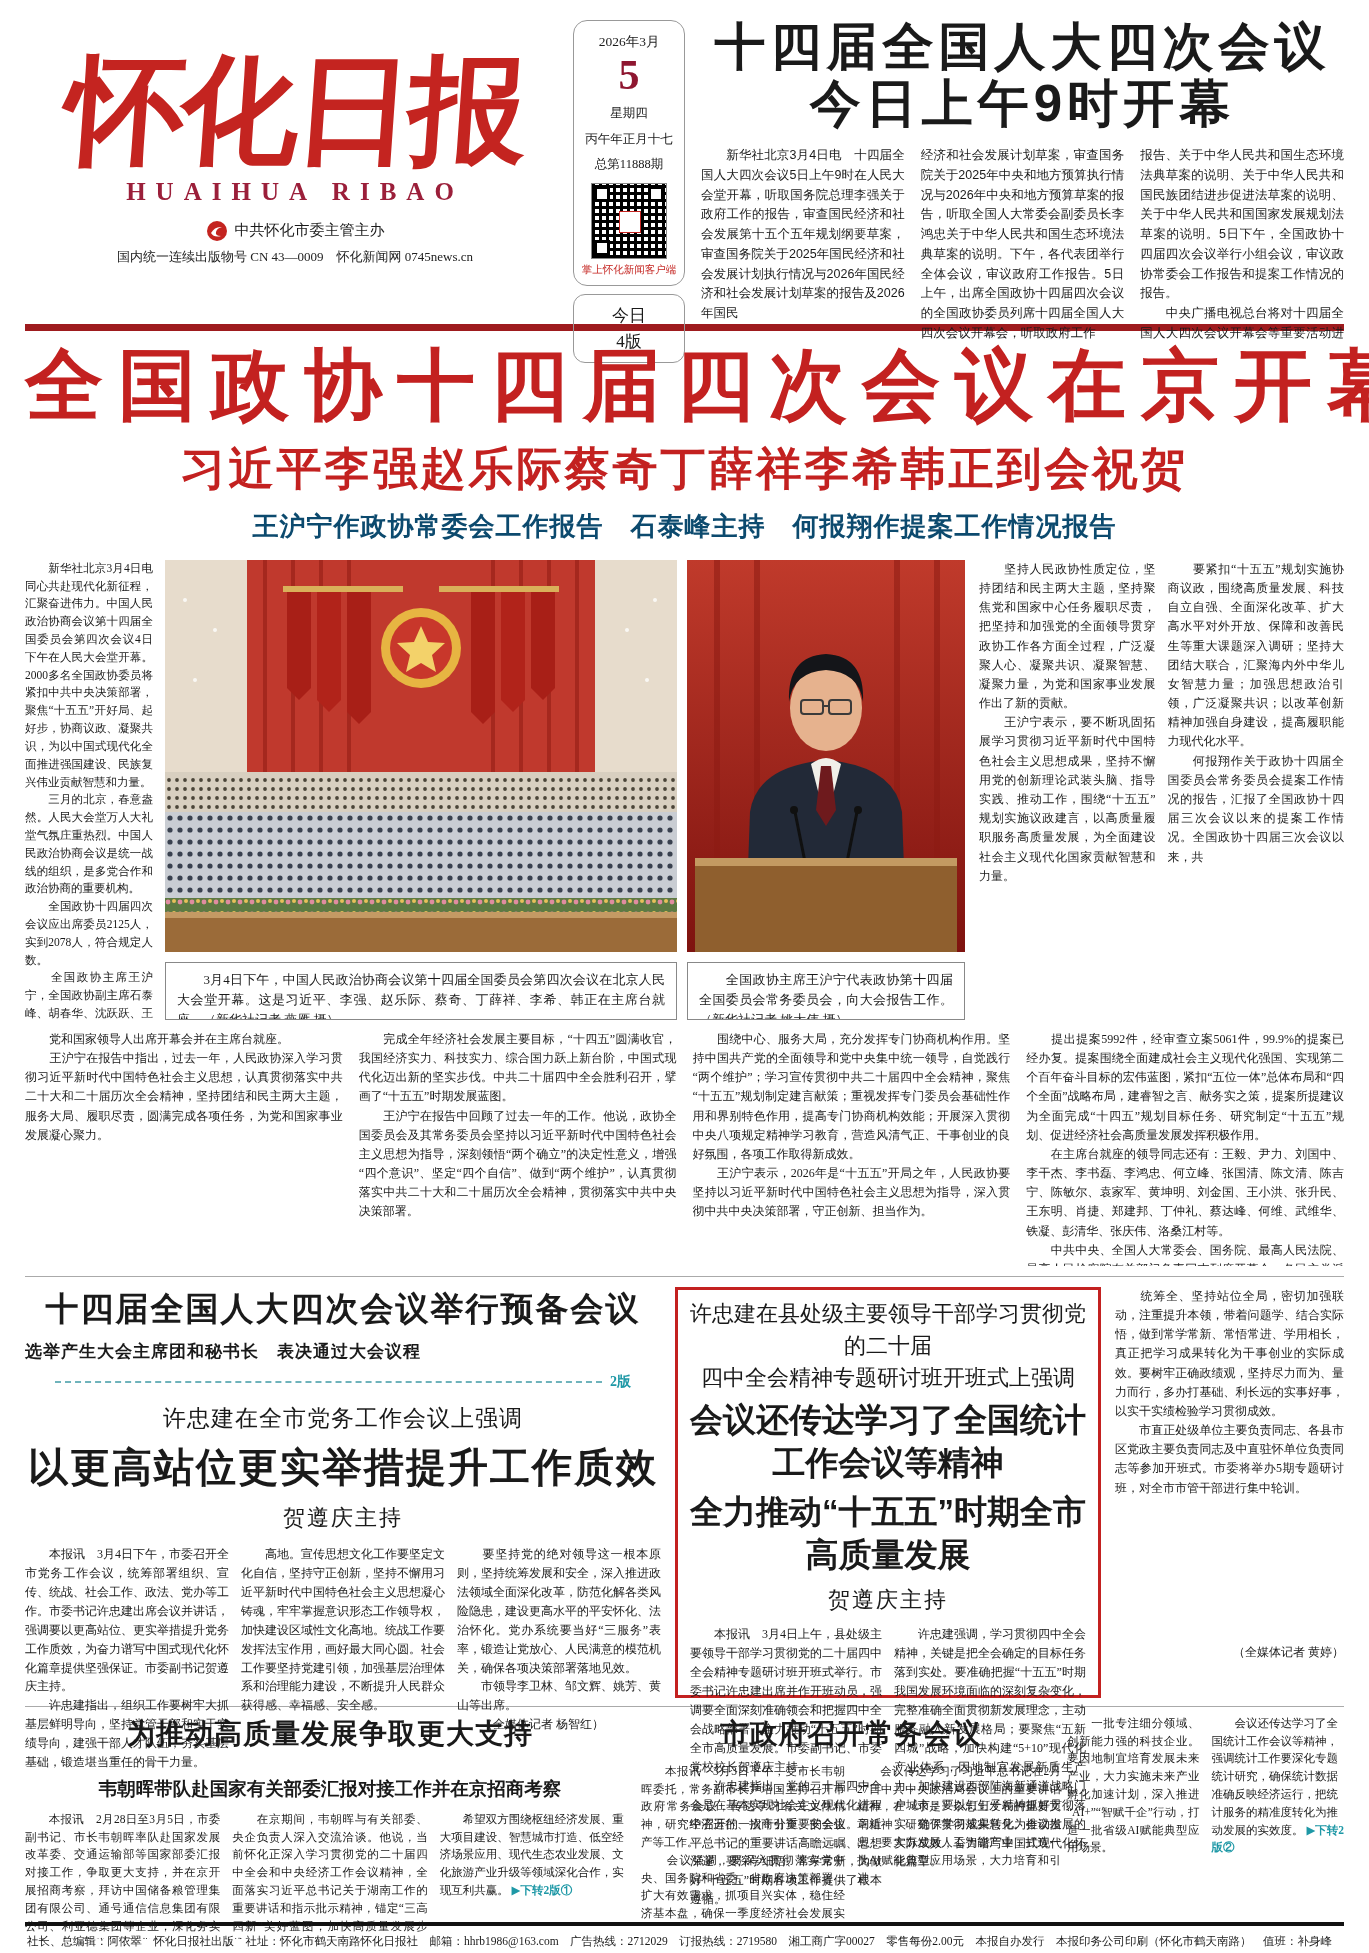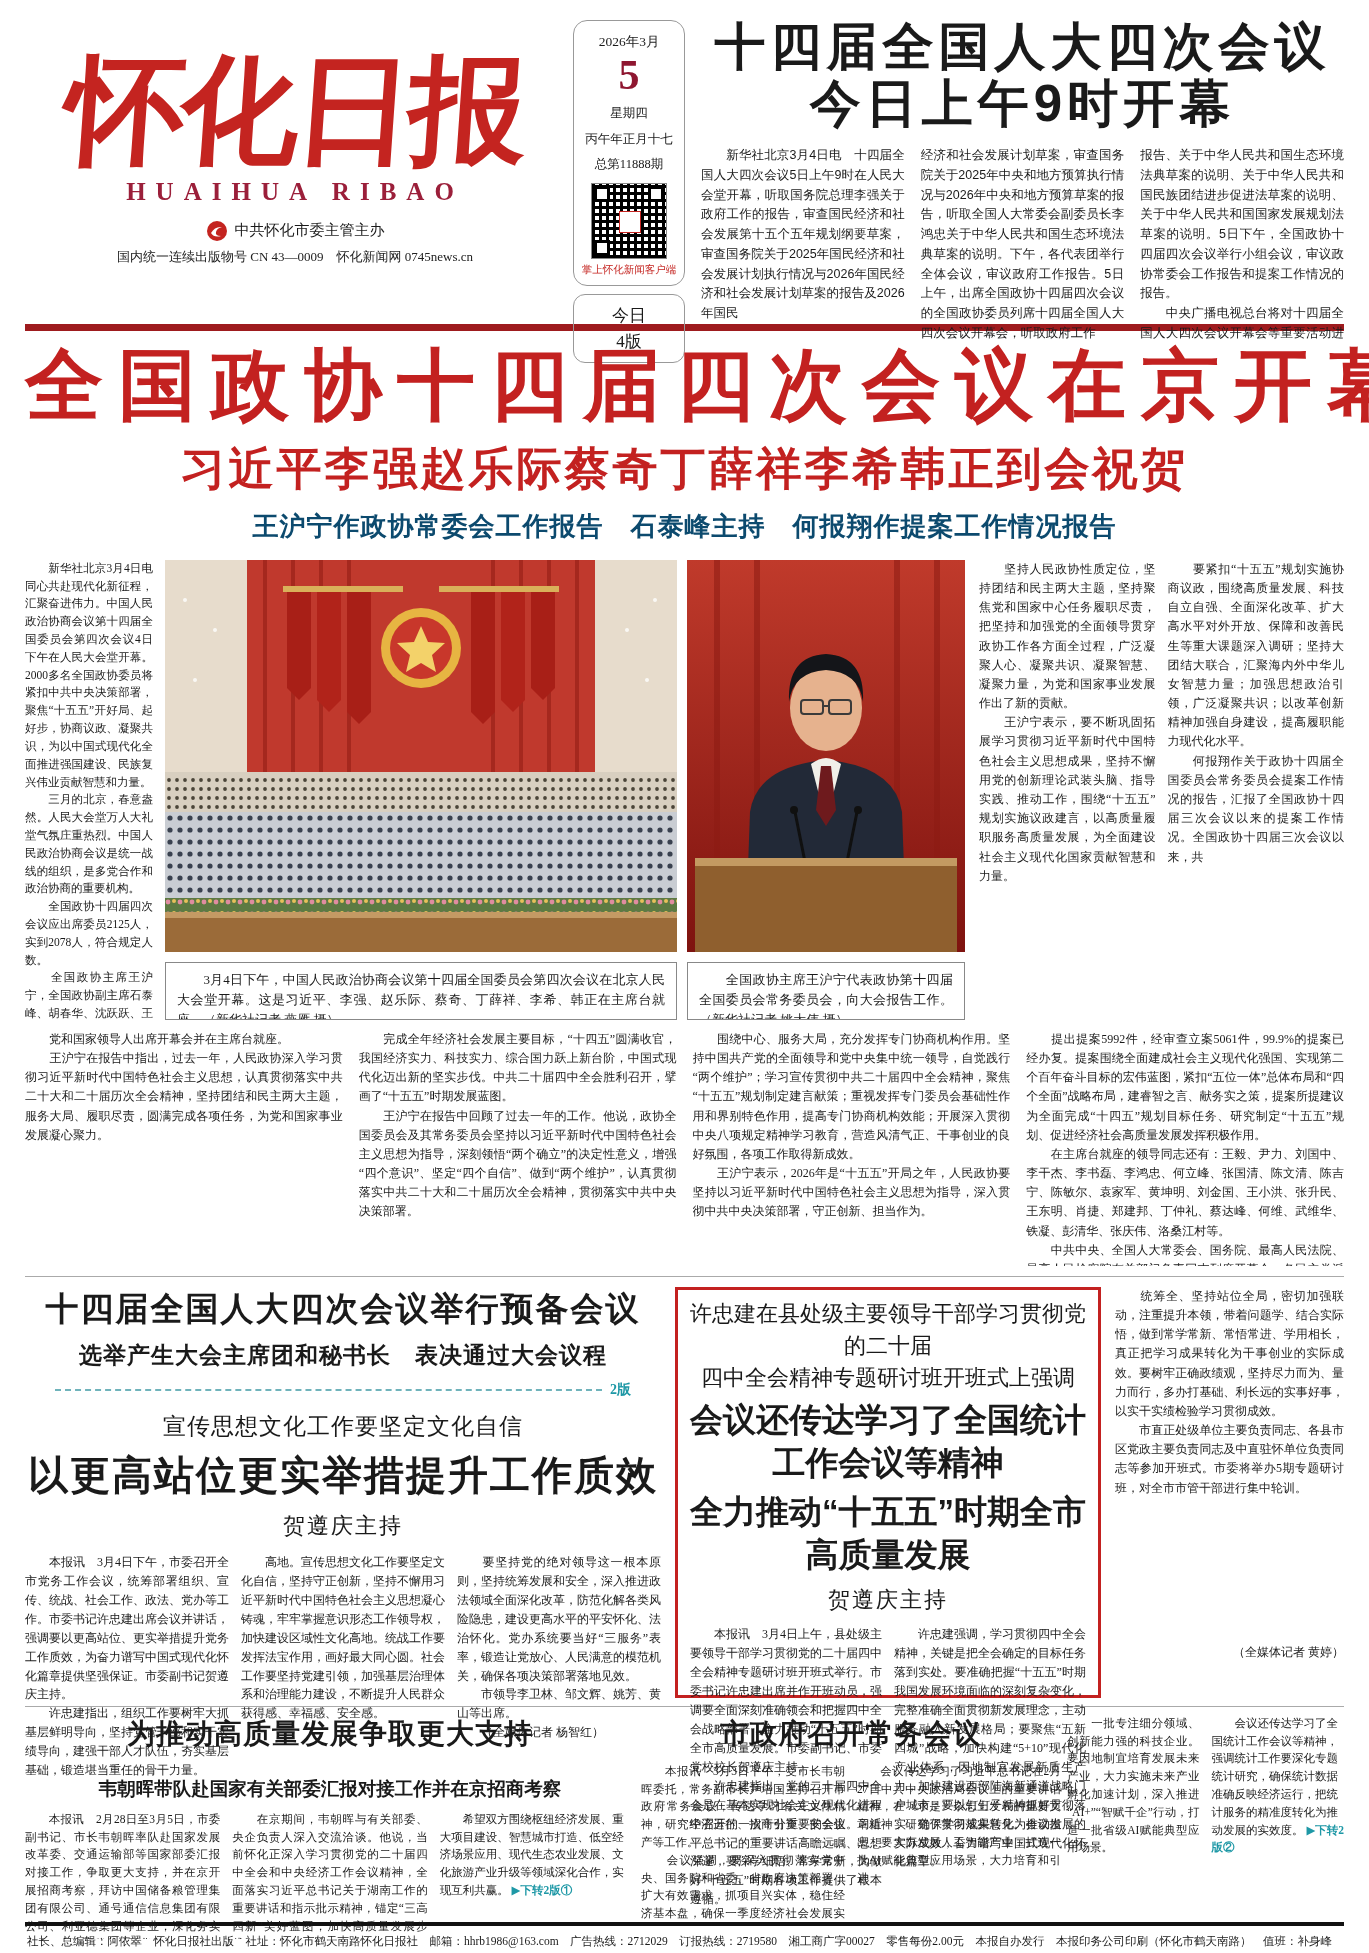--- a/index.html
+++ b/index.html
@@ -60,21 +60,21 @@
   .rcol { flex:1; font-size:12px; line-height:1.6; }
 
   
   .band { margin:8px 25px 0; display:flex; gap:16px; height:236px; }
   .band > div { flex:1; font-size:12px; line-height:1.6; }
 
   
   .bottom { margin:10px 25px 0; border-top:1px solid #aaa; padding-top:10px; display:flex; gap:14px; height:422px; }
   .bl { width:636px; flex:none; display:flex; flex-direction:column; }
   .bl-h1 { font-size:33px; font-weight:900; text-align:center; letter-spacing:2px; }
-  .bl-sub { font-size:23px; font-weight:bold; text-align:center; margin-top:8px; letter-spacing:1px; }
+  .bl-sub { font-size:17px; font-weight:bold; margin-top:8px; letter-spacing:1px; }
   .dashrow { display:flex; align-items:center; gap:8px; margin:10px 30px 6px; }
   .dashrow .dash { flex:1; border-bottom:2px dashed #6fb3bb; }
   .pageref { color:#1e98a6; font-size:14px; font-weight:bold; cursor:pointer; }
   .bl-kick { font-size:23px; text-align:center; margin-top:6px; letter-spacing:1px; }
   .bl-h2 { font-size:40px; font-weight:900; text-align:center; margin-top:6px; letter-spacing:2px; }
   .byline { font-size:22px; text-align:center; margin-top:8px; letter-spacing:2px; }
   .bl-cols { display:flex; gap:12px; margin-top:12px; flex:1; }
   .bl-cols > div { flex:1; font-size:12px; line-height:1.58; }
   .seminar-box { width:426px; flex:none; border:3px solid #c32120; padding:8px 12px 10px; display:flex; flex-direction:column; }
   .sm-kick { font-size:22px; text-align:center; line-height:1.45; }
@@ -298,21 +298,21 @@
   </section>
 
   <section class="bottom">
     <div class="bl">
       <div class="bl-h1 hd">十四届全国人大四次会议举行预备会议</div>
       <div class="bl-sub hd">选举产生大会主席团和秘书长　表决通过大会议程</div>
       <div class="dashrow">
         <span class="dash"></span>
         <span class="pageref">2版</span>
       </div>
-      <div class="bl-kick hd">宣传思想文化工作要坚定文化自信</div>
+      <div class="bl-kick hd">许忠建在全市党务工作会议上强调</div>
       <div class="bl-h2 hd">以更高站位更实举措提升工作质效</div>
       <div class="byline hd">贺遵庆主持</div>
       <div class="bl-cols">
         <div class="jt">　　本报讯　3月4日下午，市委召开全市党务工作会议，统筹部署组织、宣传、统战、社会工作、政法、党办等工作。市委书记许忠建出席会议并讲话，强调要以更高站位、更实举措提升党务工作质效，为奋力谱写中国式现代化怀化篇章提供坚强保证。市委副书记贺遵庆主持。
 　　许忠建指出，组织工作要树牢大抓基层鲜明导向，坚持党管干部和实干实绩导向，建强干部人才队伍，夯实基层基础，锻造堪当重任的骨干力量。</div>
         <div class="jt">　　高地。宣传思想文化工作要坚定文化自信，坚持守正创新，坚持不懈用习近平新时代中国特色社会主义思想凝心铸魂，牢牢掌握意识形态工作领导权，加快建设区域性文化高地。统战工作要发挥法宝作用，画好最大同心圆。社会工作要坚持党建引领，加强基层治理体系和治理能力建设，不断提升人民群众获得感、幸福感、安全感。</div>
         <div class="jt">　　要坚持党的绝对领导这一根本原则，坚持统筹发展和安全，深入推进政法领域全面深化改革，防范化解各类风险隐患，建设更高水平的平安怀化、法治怀化。党办系统要当好“三服务”表率，锻造让党放心、人民满意的模范机关，确保各项决策部署落地见效。
 　　市领导李卫林、邹文辉、姚芳、黄山等出席。
 　　（全媒体记者 杨智红）</div>
       </div>

